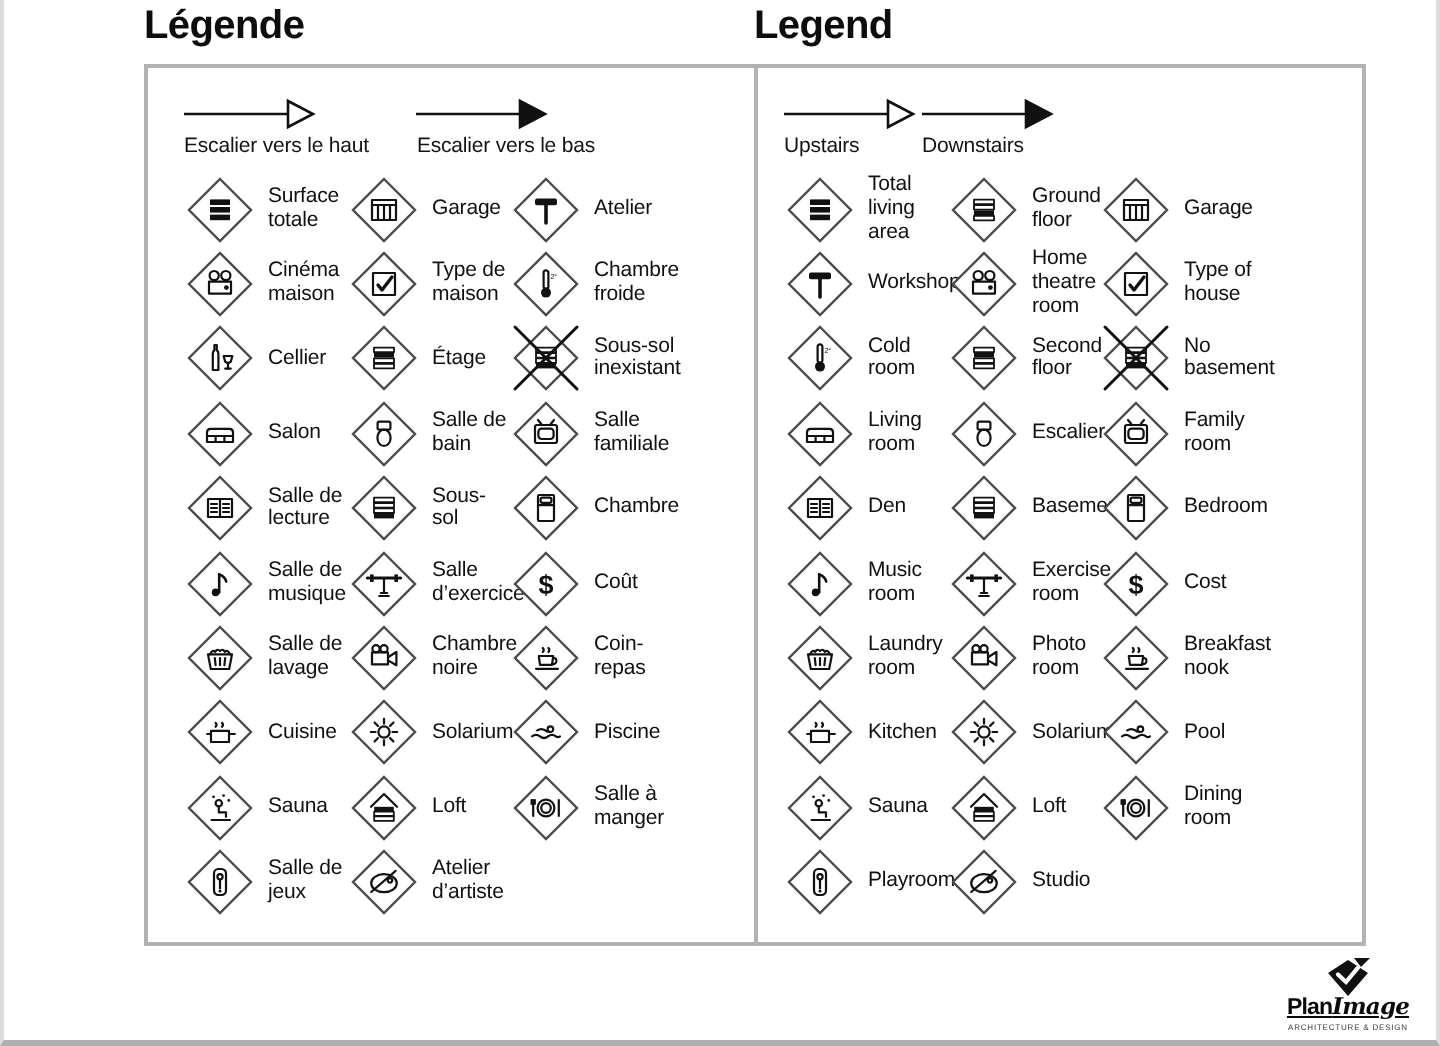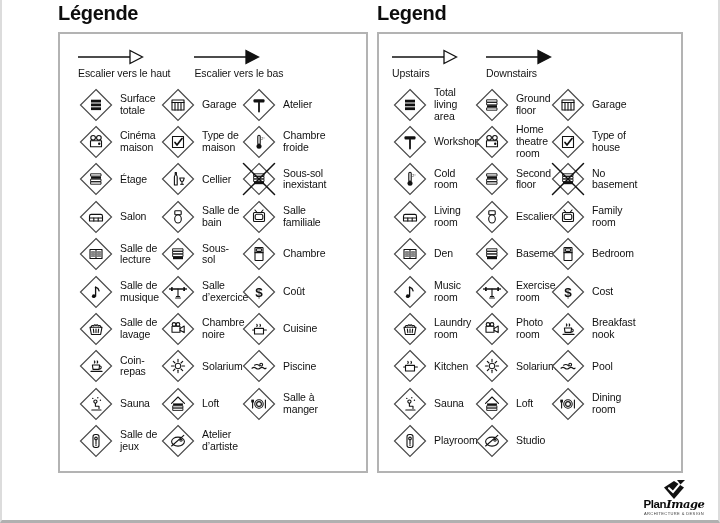--- a/index.html
+++ b/index.html
@@ -3,40 +3,40 @@
 <meta charset="utf-8">
 <style>
   html,body{margin:0;padding:0;background:#fff;}
   .page{
     position:relative; width:720px; height:523px; box-sizing:border-box;
     background:#ffffff; overflow:hidden;
     border-left:2px solid #dcdcdc; border-right:2px solid #dcdcdc; border-bottom:3px solid #b0b0b0;
     font-family:"Liberation Sans", sans-serif; color:#111;
   }
   .panel{position:absolute; top:2px;}
-  #panel-fr{left:56px; width:310px;}
+  #panel-fr{left:70px; width:310px;}
   #panel-en{left:375px; width:306px;}
   .title{font-size:20px; font-weight:bold; letter-spacing:-0.3px; margin:0 0 7px 0; color:#0d0d0d;}
   .box{border:2px solid #b3b3b3; height:441px; box-sizing:border-box; padding:15px 4px 0 18px; background:#fff;}
   #panel-en .box{padding-left:13px;}
   .arrows{display:flex; align-items:flex-start;}
   #panel-fr .arrows{gap:24px;}
-  #panel-en .arrows{gap:28px;}
+  #panel-en .arrows{gap:3px;}
   .arrow-block{display:flex; flex-direction:column;}
   .arrow-g svg{display:block;}
   .arrow-label{font-size:10.5px; letter-spacing:-0.1px; margin-top:2px; color:#141414; white-space:nowrap;}
   .grid{display:grid; margin-top:7px; grid-auto-rows:37.4px;}
   #panel-fr .grid{grid-template-columns:82px 81px auto;}
   #panel-en .grid{grid-template-columns:82px 76px auto;}
   .cell{display:flex; align-items:center; gap:6px;}
   .dia{flex:0 0 auto; line-height:0;}
   .lbl{font-size:10.5px; line-height:1.12; letter-spacing:-0.1px; white-space:pre-line; color:#111;}
   .logo{position:absolute; right:9px; bottom:4px; width:70px; text-align:center;}
   .logo-icon svg{display:block; margin:0 auto;}
-  .logo-text{font-size:11.5px; line-height:1; margin-top:-1px; color:#0a0a0a; white-space:nowrap;}
+  .logo-text{font-size:11.5px; line-height:1; margin-top:-1px; color:#0a0a0a; white-space:nowrap;text-decoration:underline;}
   .logo-text b{font-weight:bold; letter-spacing:-0.4px;}
   .logo-text i{font-family:"DejaVu Serif", serif; font-style:italic; font-weight:bold; letter-spacing:-0.4px;}
   .logo-tagline{font-size:4px; letter-spacing:0.4px; color:#3a3a3a; margin-top:1px; white-space:nowrap;}
 </style>
 </head>
 <body>
 
 <div class="page">
 
   <section class="panel" id="panel-fr">
@@ -131,39 +131,39 @@
                   <text x="2.2" y="-2.5" font-size="3.6" fill="#111" stroke="none" font-family="'Liberation Sans',sans-serif">2°</text>
                 </g>
               </svg></span>
             <span class="lbl">Chambre
 froide</span>
           </div>
           <div class="cell">
             <span class="dia"><svg width="36" height="36" viewBox="0 0 36 36">
     <path d="M18 2.5 L33.5 18 L18 33.5 L2.5 18 Z" fill="#fff" stroke="#4a4a4a" stroke-width="1.2"></path>
     <g transform="translate(18,18)" stroke="#111" stroke-width="1.1" fill="none" stroke-linecap="round" stroke-linejoin="round">
+                  <path d="M-3.6 6 L-3.6 -2 Q-3.6 -3.4 -2.8 -3.9 L-2.8 -6.5 L-1.6 -6.5 L-1.6 -3.9 Q-0.8 -3.4 -0.8 -2 L-0.8 6 Z"></path>
+                  <path d="M1.8 -1 L6.2 -1 L5.4 1.8 Q4 3 2.6 1.8 Z"></path>
+                  <line x1="4" y1="3" x2="4" y2="5.3"></line>
+                  <line x1="2.6" y1="5.3" x2="5.4" y2="5.3"></line>
+                </g>
+              </svg></span>
+            <span class="lbl">Cellier</span>
+          </div>
+          <div class="cell">
+            <span class="dia"><svg width="36" height="36" viewBox="0 0 36 36">
+    <path d="M18 2.5 L33.5 18 L18 33.5 L2.5 18 Z" fill="#fff" stroke="#4a4a4a" stroke-width="1.2"></path>
+    <g transform="translate(18,18)" stroke="#111" stroke-width="1.1" fill="none" stroke-linecap="round" stroke-linejoin="round">
                   <rect x="-5" y="-5.2" width="10" height="2.3" fill="#fff" stroke="#111" stroke-width="0.9"></rect>
                   <rect x="-5" y="-2.5" width="10" height="2.3" fill="#111" stroke="none"></rect>
                   <rect x="-5" y="0.2" width="10" height="2.3" fill="#fff" stroke="#111" stroke-width="0.9"></rect>
                   <rect x="-5" y="2.9" width="10" height="2.3" fill="#fff" stroke="#111" stroke-width="0.9"></rect>
                 </g>
               </svg></span>
             <span class="lbl">Étage</span>
-          </div>
-          <div class="cell">
-            <span class="dia"><svg width="36" height="36" viewBox="0 0 36 36">
-    <path d="M18 2.5 L33.5 18 L18 33.5 L2.5 18 Z" fill="#fff" stroke="#4a4a4a" stroke-width="1.2"></path>
-    <g transform="translate(18,18)" stroke="#111" stroke-width="1.1" fill="none" stroke-linecap="round" stroke-linejoin="round">
-                  <path d="M-3.6 6 L-3.6 -2 Q-3.6 -3.4 -2.8 -3.9 L-2.8 -6.5 L-1.6 -6.5 L-1.6 -3.9 Q-0.8 -3.4 -0.8 -2 L-0.8 6 Z"></path>
-                  <path d="M1.8 -1 L6.2 -1 L5.4 1.8 Q4 3 2.6 1.8 Z"></path>
-                  <line x1="4" y1="3" x2="4" y2="5.3"></line>
-                  <line x1="2.6" y1="5.3" x2="5.4" y2="5.3"></line>
-                </g>
-              </svg></span>
-            <span class="lbl">Cellier</span>
           </div>
           <div class="cell">
             <span class="dia"><svg width="36" height="36" viewBox="0 0 36 36">
     <path d="M18 2.5 L33.5 18 L18 33.5 L2.5 18 Z" fill="#fff" stroke="#4a4a4a" stroke-width="1.2"></path>
     <g transform="translate(18,18)" stroke="#111" stroke-width="1.1" fill="none" stroke-linecap="round" stroke-linejoin="round">
                   <rect x="-5" y="-5.2" width="10" height="2.3" fill="#fff" stroke="#111" stroke-width="0.9"></rect>
                   <rect x="-5" y="-2.5" width="10" height="2.3" fill="#fff" stroke="#111" stroke-width="0.9"></rect>
                   <rect x="-5" y="0.2" width="10" height="2.3" fill="#fff" stroke="#111" stroke-width="0.9"></rect>
                   <rect x="-5" y="2.9" width="10" height="2.3" fill="#111" stroke="none"></rect>
                 </g>
@@ -312,40 +312,40 @@
                   <path d="M2 -0.4 L6.2 -3 L6.2 3.6 L2 1.2"></path>
                 </g>
               </svg></span>
             <span class="lbl">Chambre
 noire</span>
           </div>
           <div class="cell">
             <span class="dia"><svg width="36" height="36" viewBox="0 0 36 36">
     <path d="M18 2.5 L33.5 18 L18 33.5 L2.5 18 Z" fill="#fff" stroke="#4a4a4a" stroke-width="1.2"></path>
     <g transform="translate(18,18)" stroke="#111" stroke-width="1.1" fill="none" stroke-linecap="round" stroke-linejoin="round">
+                  <path d="M-1.6 -3 Q-0.6 -4 -1.6 -5 M1.2 -3 Q2.2 -4 1.2 -5"></path>
+                  <path d="M-3.6 -1 L-3 3.4 L3 3.4 L3.6 -1 Z"></path>
+                  <path d="M3.6 0 Q5.6 0 5.1 2 Q4.7 3.2 3.3 3"></path>
+                  <line x1="-5" y1="5.4" x2="6" y2="5.4"></line>
+                </g>
+              </svg></span>
+            <span class="lbl">Coin-
+repas</span>
+          </div>
+          <div class="cell">
+            <span class="dia"><svg width="36" height="36" viewBox="0 0 36 36">
+    <path d="M18 2.5 L33.5 18 L18 33.5 L2.5 18 Z" fill="#fff" stroke="#4a4a4a" stroke-width="1.2"></path>
+    <g transform="translate(18,18)" stroke="#111" stroke-width="1.1" fill="none" stroke-linecap="round" stroke-linejoin="round">
                   <path d="M-2.2 -2.6 Q-1.2 -3.6 -2.2 -4.6 M1 -2.6 Q2 -3.6 1 -4.6"></path>
                   <rect x="-4.5" y="-0.6" width="9" height="5.6"></rect>
                   <line x1="4.5" y1="1" x2="7.4" y2="1"></line>
                   <line x1="-4.5" y1="1" x2="-6.4" y2="1"></line>
                 </g>
               </svg></span>
             <span class="lbl">Cuisine</span>
-          </div>
-          <div class="cell">
-            <span class="dia"><svg width="36" height="36" viewBox="0 0 36 36">
-    <path d="M18 2.5 L33.5 18 L18 33.5 L2.5 18 Z" fill="#fff" stroke="#4a4a4a" stroke-width="1.2"></path>
-    <g transform="translate(18,18)" stroke="#111" stroke-width="1.1" fill="none" stroke-linecap="round" stroke-linejoin="round">
-                  <path d="M-1.6 -3 Q-0.6 -4 -1.6 -5 M1.2 -3 Q2.2 -4 1.2 -5"></path>
-                  <path d="M-3.6 -1 L-3 3.4 L3 3.4 L3.6 -1 Z"></path>
-                  <path d="M3.6 0 Q5.6 0 5.1 2 Q4.7 3.2 3.3 3"></path>
-                  <line x1="-5" y1="5.4" x2="6" y2="5.4"></line>
-                </g>
-              </svg></span>
-            <span class="lbl">Coin-
-repas</span>
           </div>
           <div class="cell">
             <span class="dia"><svg width="36" height="36" viewBox="0 0 36 36">
     <path d="M18 2.5 L33.5 18 L18 33.5 L2.5 18 Z" fill="#fff" stroke="#4a4a4a" stroke-width="1.2"></path>
     <g transform="translate(18,18)" stroke="#111" stroke-width="1.1" fill="none" stroke-linecap="round" stroke-linejoin="round">
                   <circle cx="0" cy="0" r="2.8"></circle>
                   <line x1="0" y1="-4.2" x2="0" y2="-6.6"></line>
                   <line x1="0" y1="4.2" x2="0" y2="6.6"></line>
                   <line x1="-4.2" y1="0" x2="-6.6" y2="0"></line>
                   <line x1="4.2" y1="0" x2="6.6" y2="0"></line>

